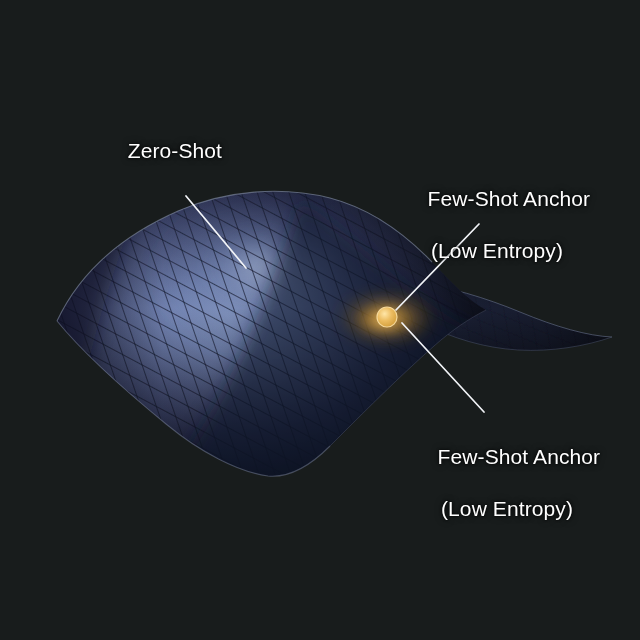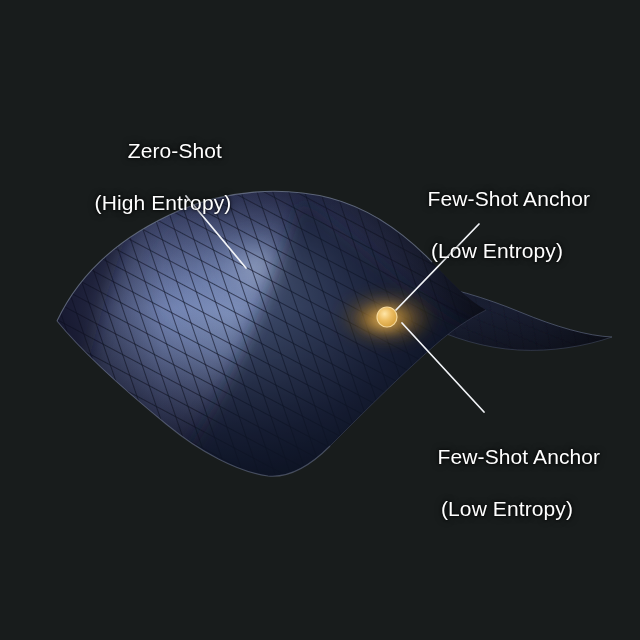--- a/index.html
+++ b/index.html
@@ -204,21 +204,20 @@
       <line id="leader-anchor-bottom" x1="402" y1="323" x2="484" y2="412" stroke="#f2f4f8" stroke-width="1.7" stroke-linecap="round"></line>
     </g>
 
     <g>
       <circle id="anchor-dot" cx="387" cy="317" r="10" fill="url(#gradDotCore)" stroke="#f5d89a" stroke-width="1.2"></circle>
     </g>
   </svg>
 
   <div class="annotation" id="label-zero-shot" style="color: rgb(255, 255, 255);">
     <span>Zero-Shot</span>
-    <span class="line2">(High Entropy)</span>
   </div>
 
   <div class="annotation" id="label-anchor-top" style="color: rgb(255, 255, 255);">
     <span>Few-Shot Anchor</span>
     <span class="line2">(Low Entropy)</span>
   </div>
 
   <div class="annotation" id="label-anchor-bottom" style="color: rgb(255, 255, 255);">
     <span>Few-Shot Anchor</span>
     <span class="line2">(Low Entropy)</span>

